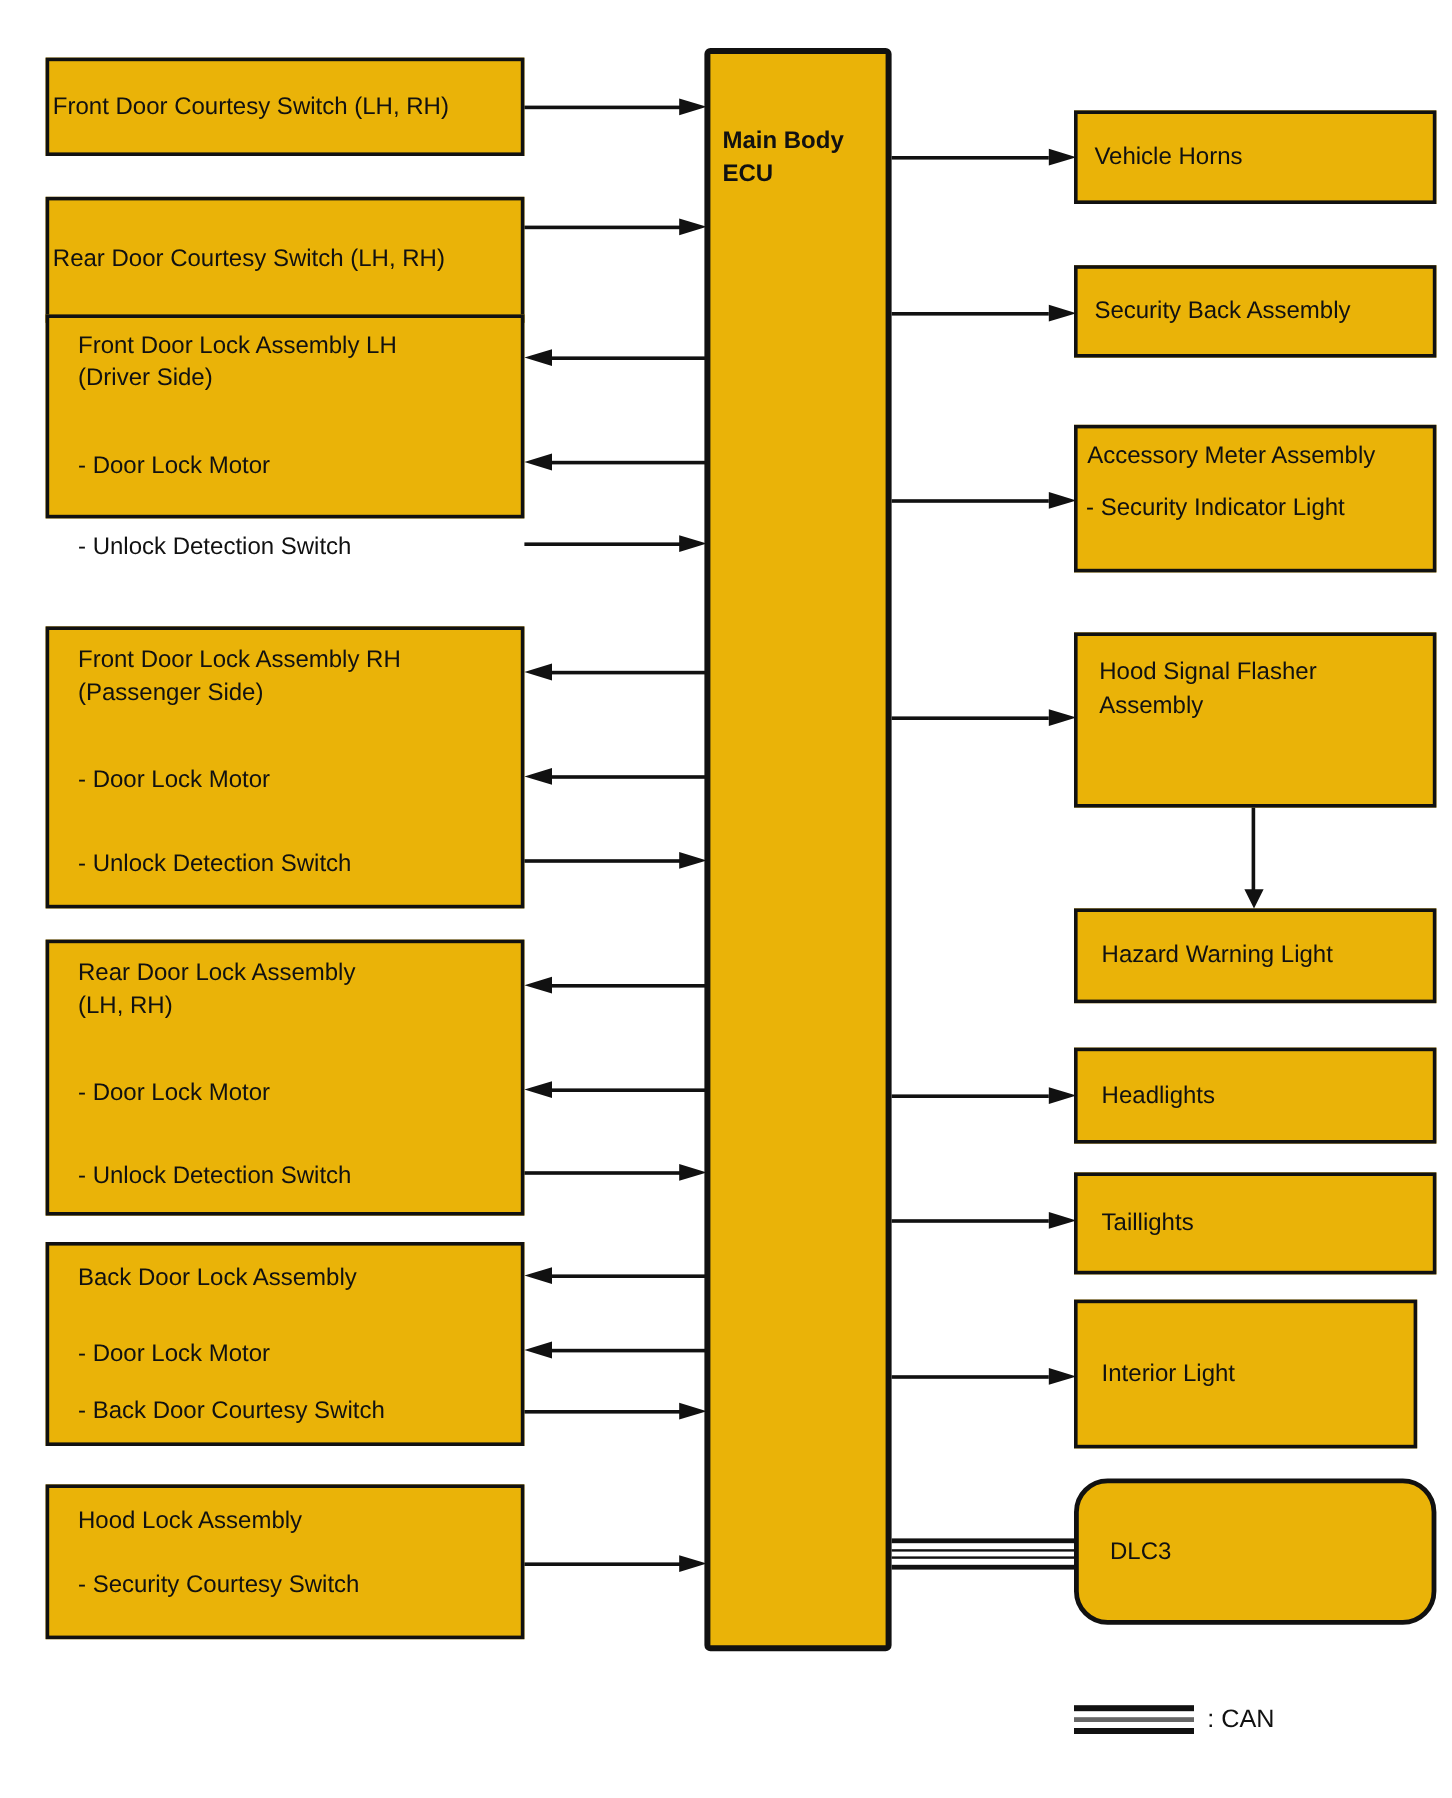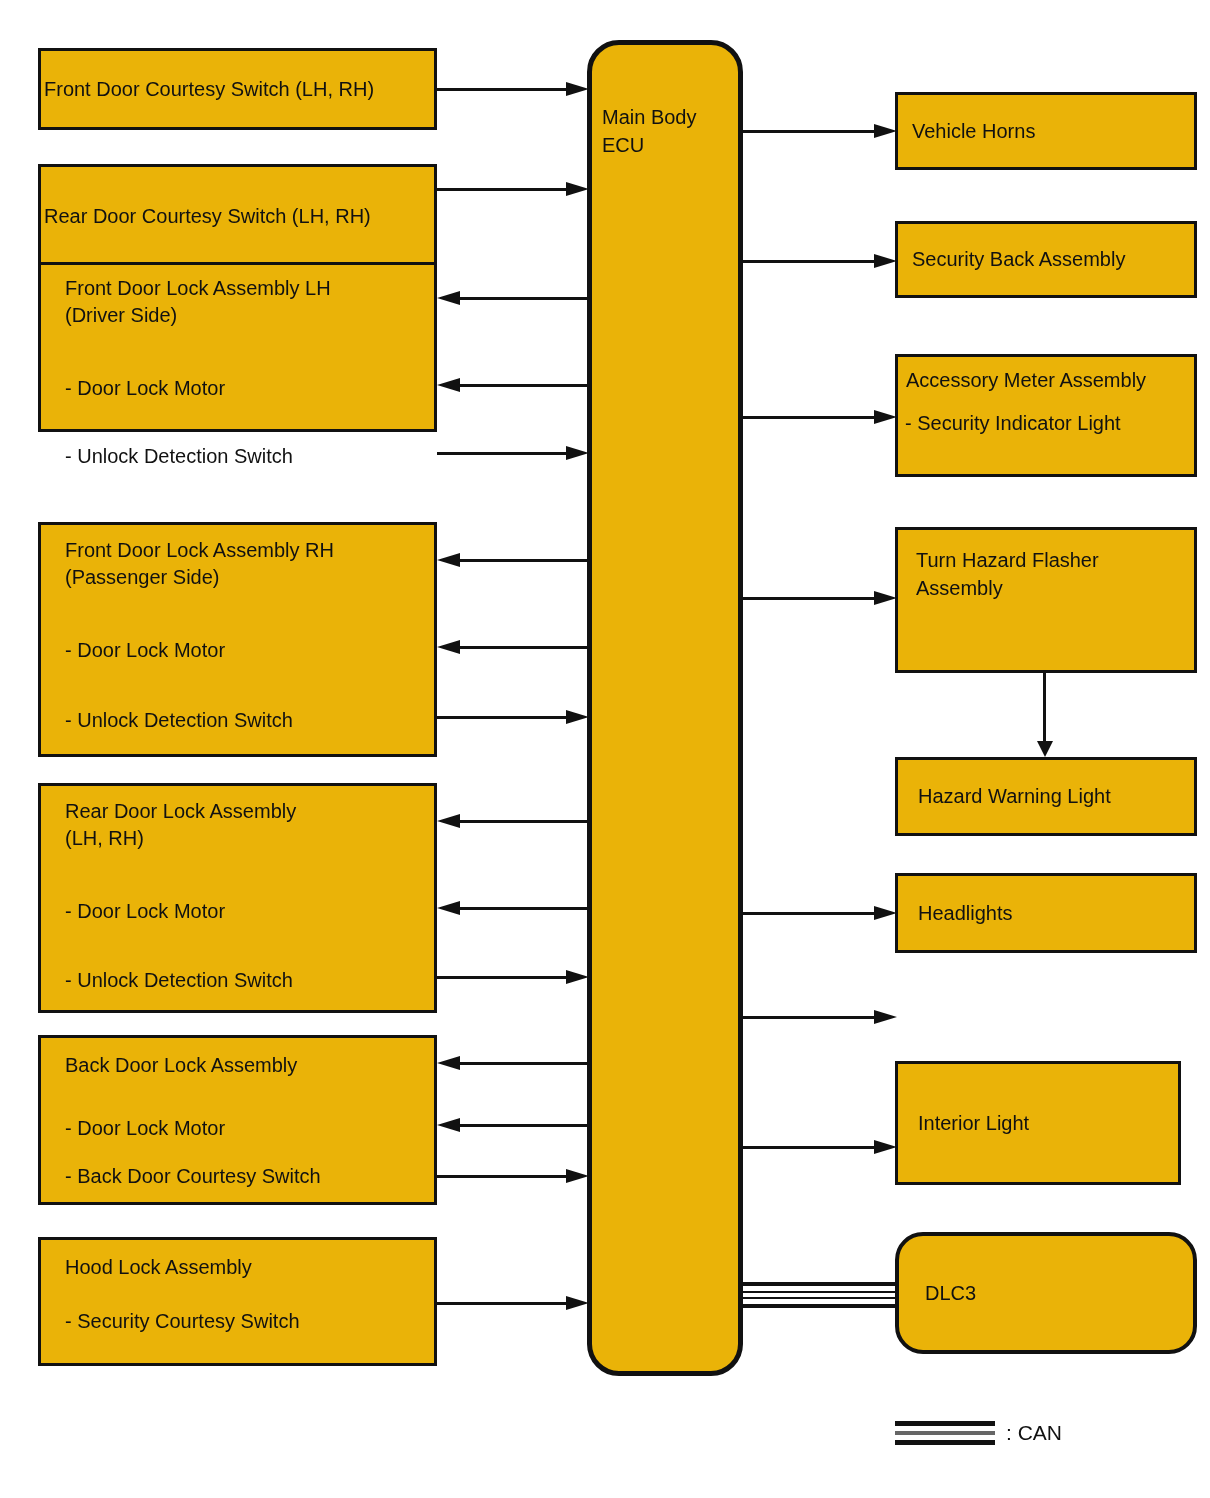--- a/index.html
+++ b/index.html
@@ -4,21 +4,21 @@
 <style>
   html,body { margin:0; padding:0; background:#fff; }
   .stage {
     position:relative; width:1210px; height:1498px; background:#ffffff;
     font-family:"Liberation Sans", sans-serif; color:#111; overflow:hidden;
   }
   .box {
     position:absolute; box-sizing:border-box; border:3px solid #111;
     background:#eab308; font-size:20px; line-height:27px;
   }
-  .ecu  { border-width:5px; border-radius:32px; }
+  .ecu  { border-width:5px; border-radius:5px;font-weight:bold; }
   .dlc  { border-width:4px; border-radius:28px; }
   .vcenter { display:flex; flex-direction:column; justify-content:center; }
   .pl3  { padding-left:3px; }
   .pl14 { padding-left:14px; }
   .pl20 { padding-left:20px; }
   .pl26 { padding-left:26px; }
   .tl { position:absolute; left:24px; line-height:27px; }
   .tl span { display:block; }
   .hline { position:absolute; height:3px; background:#111; }
   .vline { position:absolute; width:3px;  background:#111; }
@@ -98,35 +98,38 @@
     <span>Security Back Assembly</span>
   </div>
 
   <div class="box" style="left:895px;top:354px;width:302px;height:123px">
     <div class="tl" style="left:8px;top:10px">Accessory Meter Assembly</div>
     <div class="tl" style="left:7px;top:53px">- Security Indicator Light</div>
   </div>
 
   <div class="box" style="left:895px;top:527px;width:302px;height:146px">
     <div class="tl" style="left:18px;top:16px;line-height:28px">
-      <span>Turn Hazard Flasher</span>
+      <span>Hood Signal Flasher</span>
       <span>Assembly</span>
     </div>
   </div>
 
   <div class="box vcenter pl20" style="left:895px;top:873px;width:302px;height:80px">
     <span>Headlights</span>
   </div>
 
   <div class="box vcenter pl20" style="left:895px;top:757px;width:302px;height:79px">
     <span>Hazard Warning Light</span>
   </div>
 
-
-  <div class="box vcenter pl20" style="left:895px;top:1061px;width:286px;height:124px">
+  <div class="box vcenter pl20" style="left:895px;top:977px;width:302px;height:85px">
+    <span>Taillights</span>
+  </div>
+
+  <div class="box vcenter pl20" style="left:895px;top:1083px;width:286px;height:124px">
     <span>Interior Light</span>
   </div>
 
   <div class="box dlc vcenter pl26" style="left:895px;top:1232px;width:302px;height:122px">
     <span>DLC3</span>
   </div>
 
   <div class="hline" style="left:437px;top:88px;width:131px"></div>
   <div class="arr-r" style="left:566px;top:82px"></div>
 

